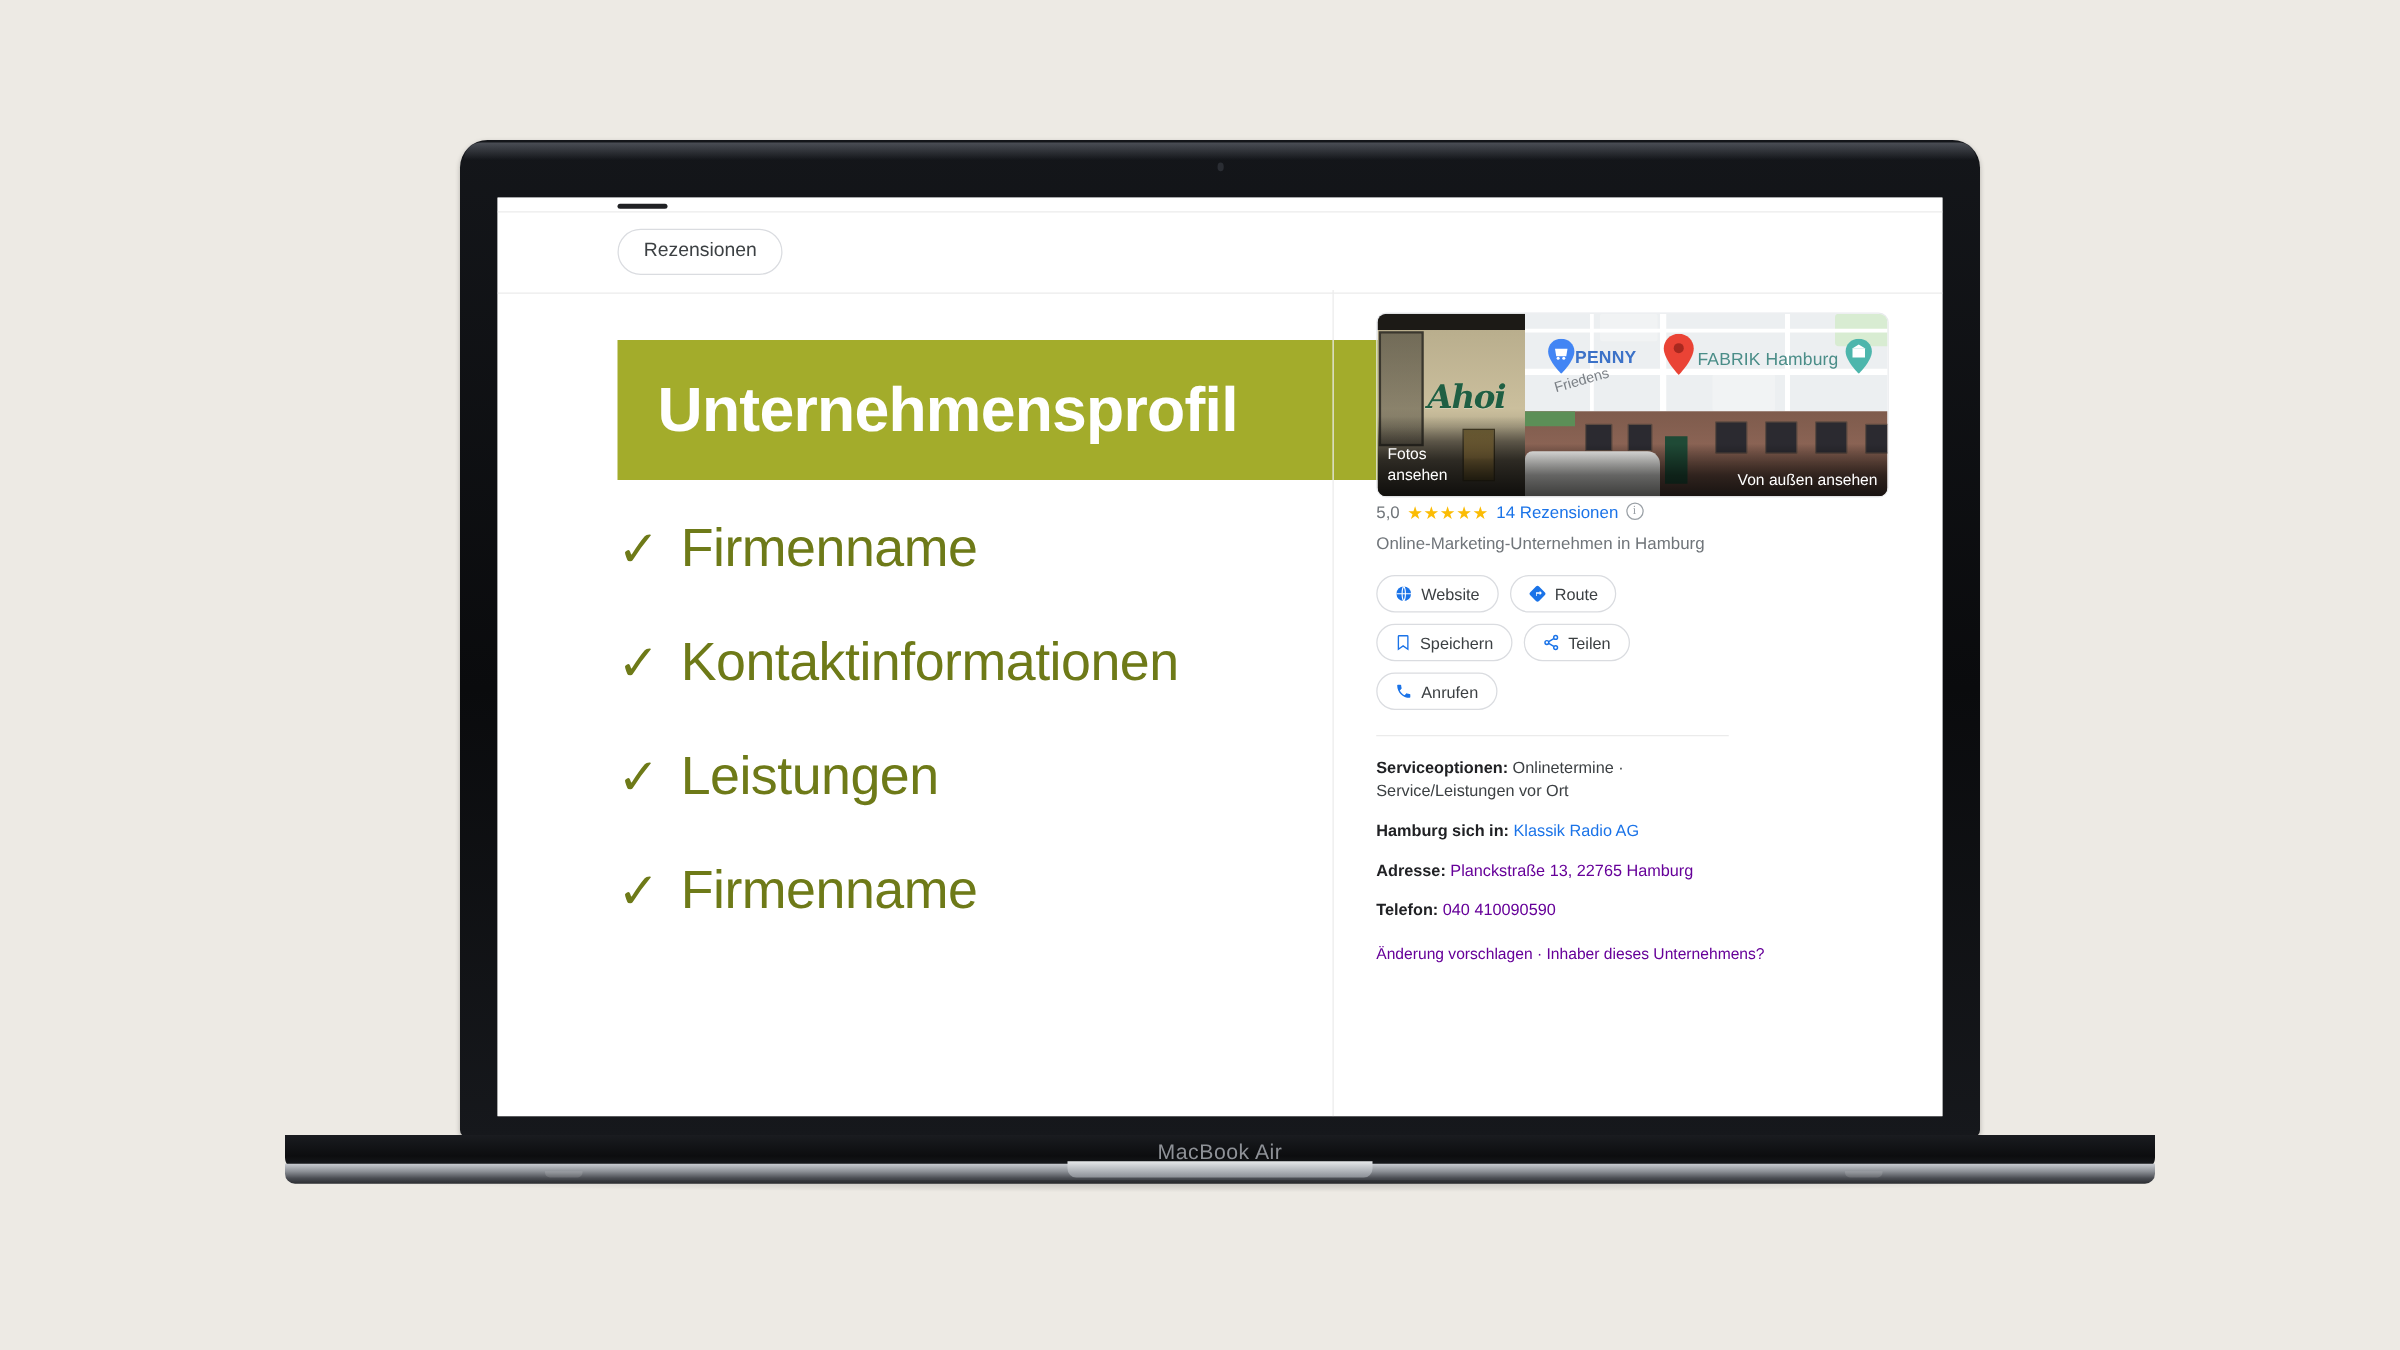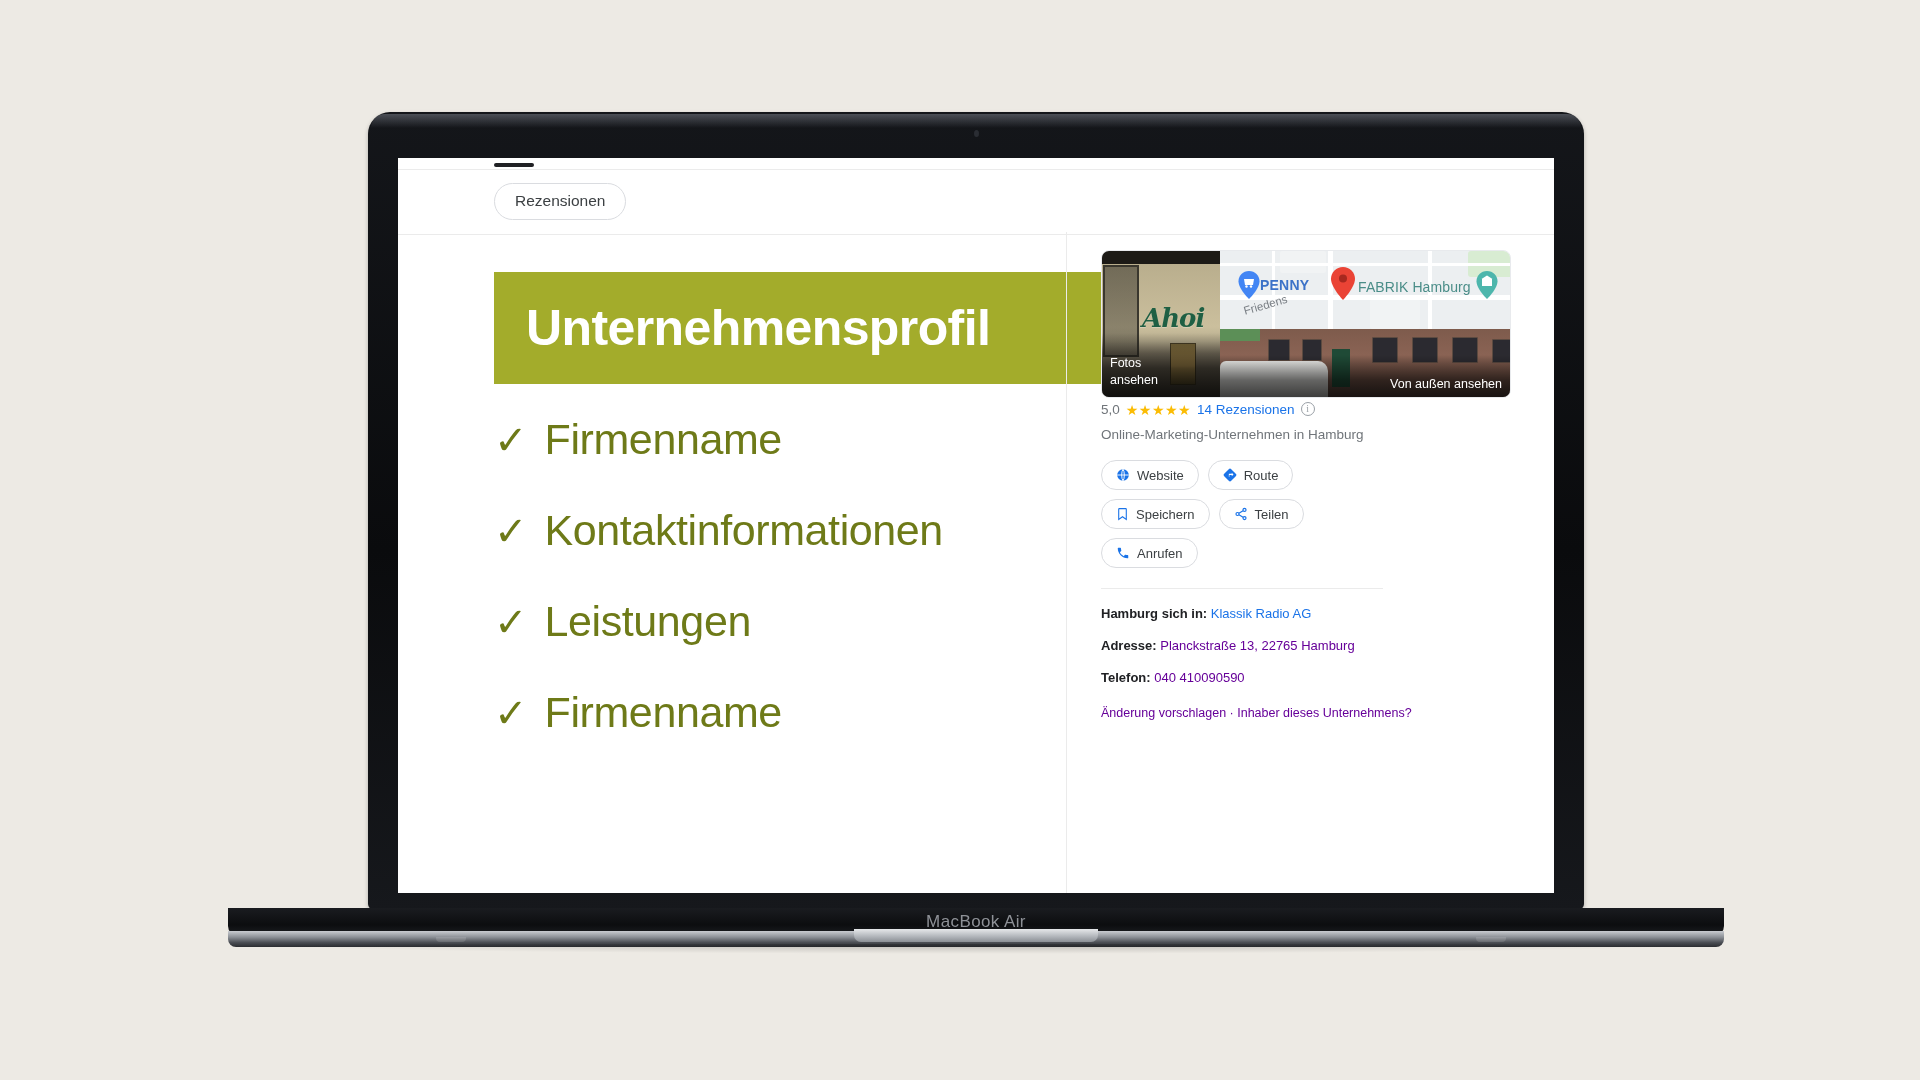--- a/index.html
+++ b/index.html
@@ -656,20 +656,24 @@
                 </svg>
               </span>
               <span>Anrufen</span>
             </span>
           </div>
 
           <div id="details-sep"></div>
 
           <div id="details-list">
             <div class="detail-row">
+              <span class="detail-key">Serviceoptionen:</span>
+              <span class="detail-val">Onlinetermine · Service/Leistungen vor Ort</span>
+            </div>
+            <div class="detail-row">
               <span class="detail-key">Hamburg sich in:</span>
               <span class="link-blue">Klassik Radio AG</span>
             </div>
             <div class="detail-row">
               <span class="detail-key">Adresse:</span>
               <span class="link-purple">Planckstraße 13, 22765 Hamburg</span>
             </div>
             <div class="detail-row">
               <span class="detail-key">Telefon:</span>
               <span class="link-purple">040 410090590</span>

